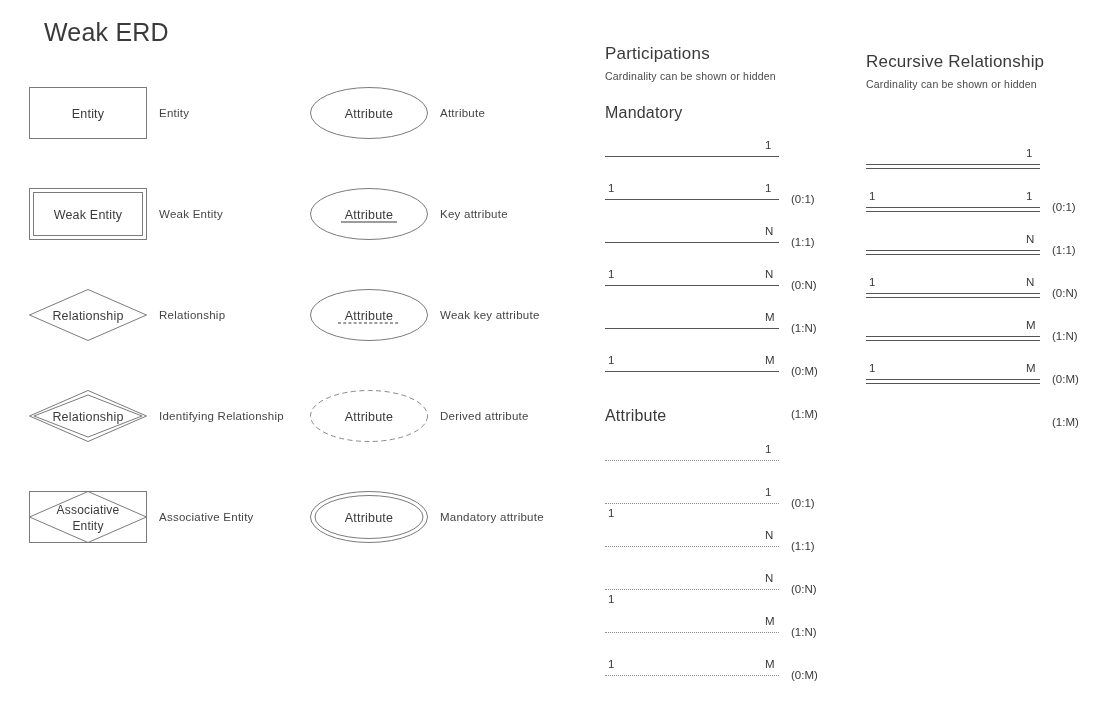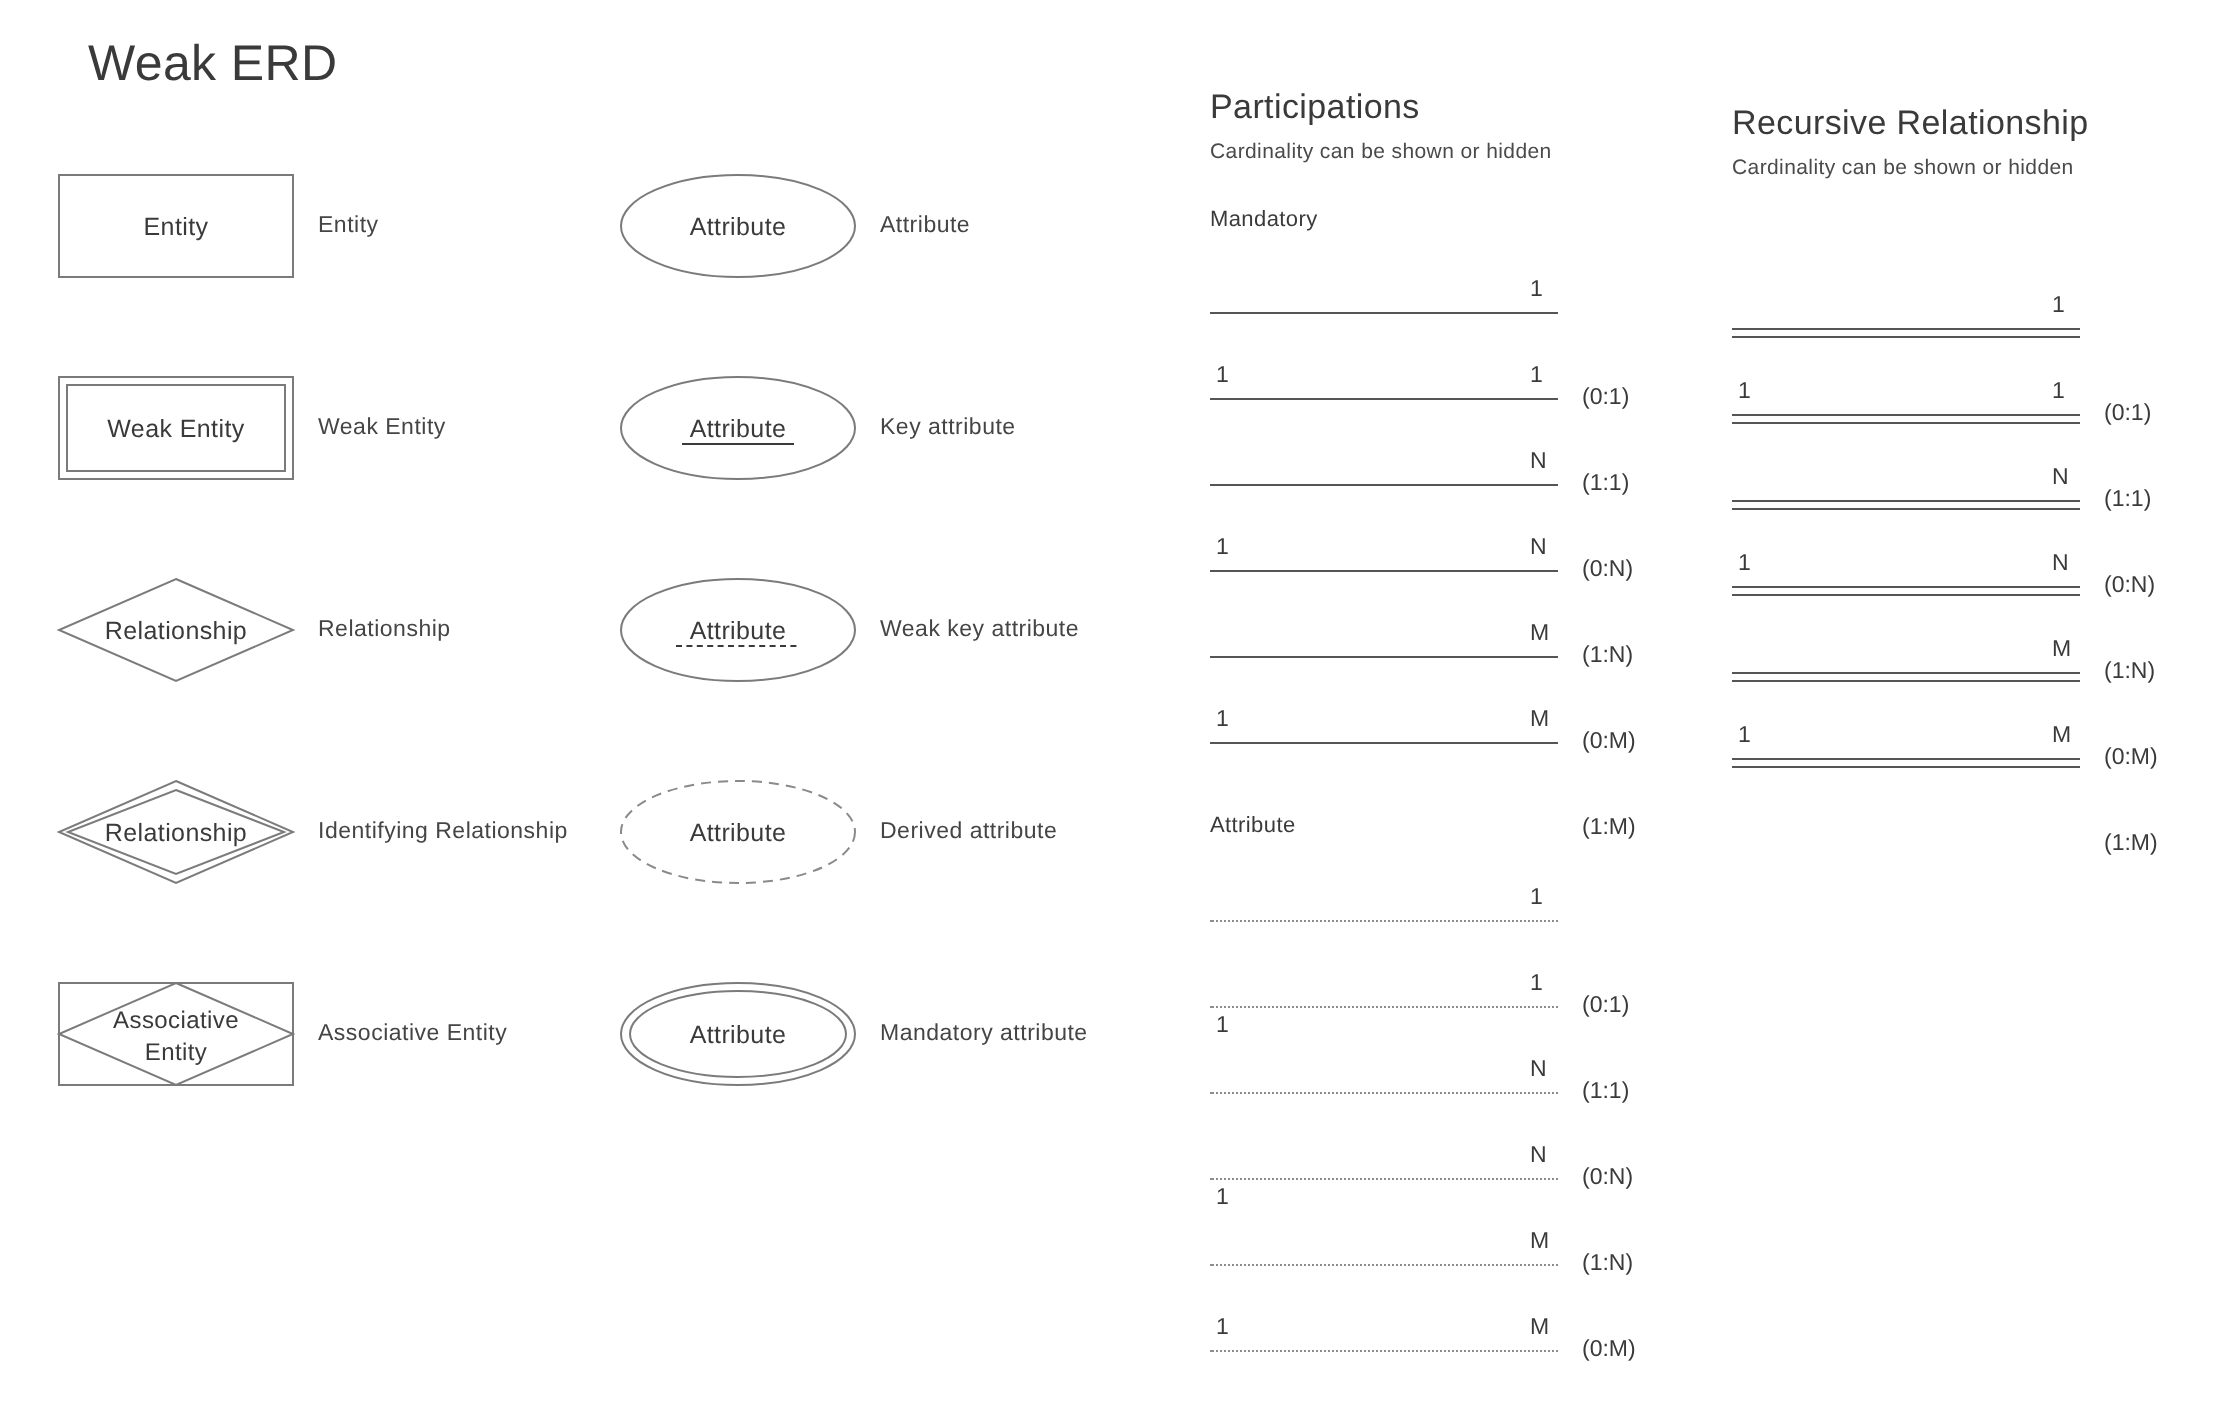--- a/index.html
+++ b/index.html
@@ -86,21 +86,21 @@
   }
   .panel-subtitle {
     margin-top: 6px;
     font-size: 10.5px;
     color: #4a4a4a;
     letter-spacing: 0.2px;
     white-space: nowrap;
   }
   .group-title {
     position: absolute;
-    font-size: 11px;
+    font-size: 16px;
     color: #3a3a3a;
     letter-spacing: 0.2px;
     white-space: nowrap;
   }
 
   
   .card-row {
     position: absolute;
     width: 222px;
     height: 43px;

